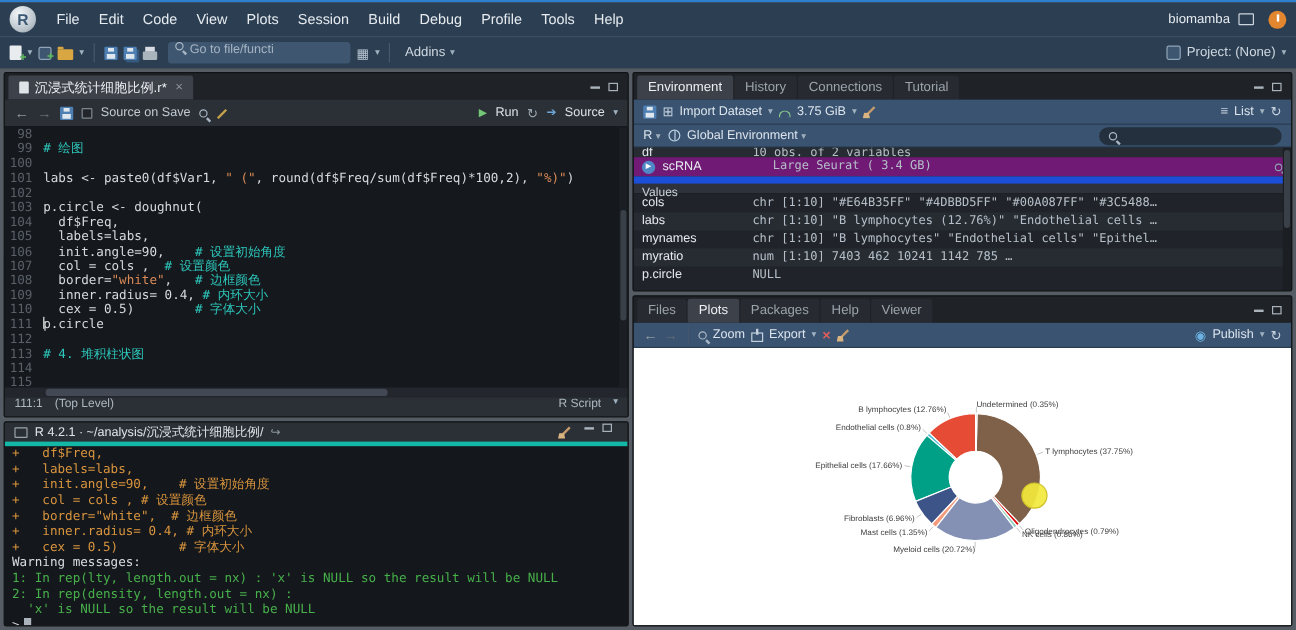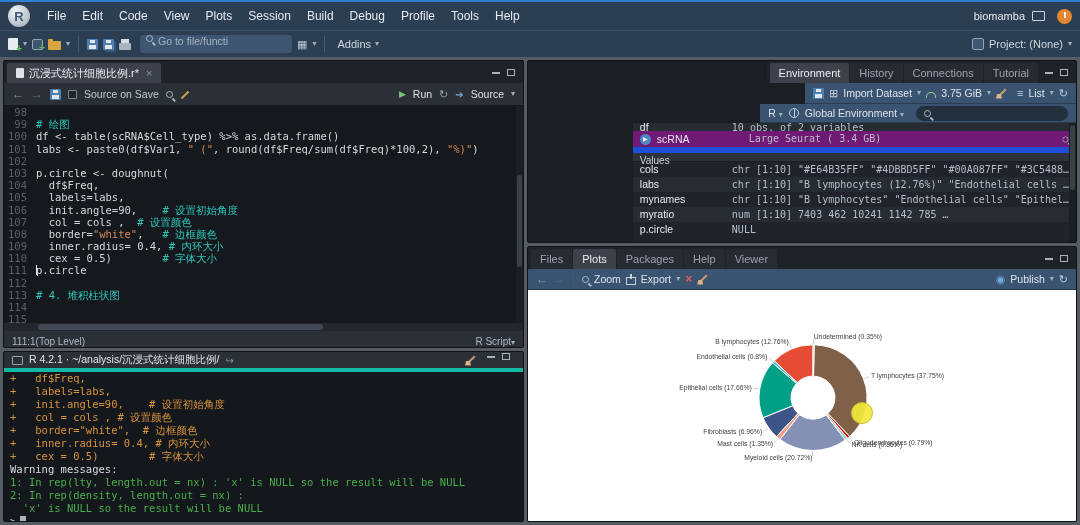--- a/index.html
+++ b/index.html
@@ -40,21 +40,21 @@
   .addins{display:flex;align-items:center;gap:4px;padding:2px 4px;}
   .proj-icon{width:12px;height:12px;border:1px solid #8fa5b8;border-radius:2px;background:#3e5670;}
   
   .main{flex:1;display:flex;gap:3px;padding:3px;overflow:hidden;}
   .col{display:flex;flex-direction:column;gap:3px;}
   .col-left{width:521px;flex:0 0 auto;}
   .col-right{flex:1;}
   .pane{background:#1b1e23;border:1px solid #101214;border-radius:2px;overflow:hidden;display:flex;flex-direction:column;}
   .source-pane{height:288px;flex:0 0 auto;}
   .console-pane{flex:1;}
-  .env-pane{height:183px;flex:0 0 auto;align-items:flex-end;}
+  .env-pane{height:183px;flex:0 0 auto;}
   .plots-pane{flex:1;}
   .tabbar{height:22px;background:#1f2227;display:flex;align-items:flex-end;padding:2px 3px 0 3px;gap:1px;flex:0 0 auto;}
   .tab{height:20px;display:flex;align-items:center;gap:5px;padding:0 9px;font-size:11px;color:#9ba3ac;background:#272b31;border-radius:2px 2px 0 0;white-space:nowrap;}
   .tab.active{background:#3c414a;color:#eceff2;}
   .tab-close{color:#8d959d;font-size:11px;margin-left:2px;}
   .file-icon{width:8px;height:10px;background:#dfe4e8;border-radius:1px;}
   .win-ctl{display:flex;gap:7px;align-items:center;margin:0 5px 7px 5px;}
   .win-min{width:8px;height:2px;background:#aab3bc;}
   .win-max{width:8px;height:7px;border:1px solid #aab3bc;}
   
@@ -73,21 +73,21 @@
   .gutter{width:32px;text-align:right;padding-right:9px;color:#596068;flex:0 0 auto;}
   .code-text{color:#d6dade;}
   .code-text .def{color:#d6dade;}
   .code-text .com{color:#2dc6ba;}
   .code-text .str{color:#d98a56;}
   .edit-caret{display:inline-block;width:1px;height:10px;background:#e8e8e8;margin-right:-1px;vertical-align:-1px;}
   .vscroll{position:absolute;right:0;top:0;width:7px;height:100%;background:#1b1f24;}
   .vscroll .thumb{position:absolute;top:32%;width:5px;left:1px;height:42%;background:#3a4048;border-radius:3px;}
   .hscroll{height:8px;background:#23272d;position:relative;flex:0 0 auto;}
   .hscroll .thumb{position:absolute;left:34px;top:1px;height:6px;width:55%;background:#424954;border-radius:3px;}
-  .src-status{height:16px;background:#2b3037;display:flex;align-items:flex-end;padding:0 8px;font-size:10px;color:#aeb7bf;flex:0 0 auto;}
+  .src-status{height:16px;background:#2b3037;display:flex;align-items:flex-start;padding:0 8px;gap:10px;font-size:10px;color:#aeb7bf;flex:0 0 auto;}
   
   .console-header{height:20px;background:#2b3037;border-bottom:4px solid #14b8a6;display:flex;align-items:center;gap:6px;padding:0 8px;font-size:10.5px;color:#dfe5ea;flex:0 0 auto;}
   .console-icon{width:11px;height:9px;border:1px solid #9aa4ad;border-radius:1px;}
   .path-arrow{color:#8d979f;font-size:10px;}
   .console-body{flex:1;background:#14171b;font-family:"DejaVu Sans Mono",monospace;font-size:10.5px;padding:0 6px;overflow:hidden;}
   .console-body .line{height:13px;line-height:13px;white-space:pre;}
   .line.input{color:#d8943e;}
   .line.warning{color:#47b04b;}
   .line.plain{color:#d9dde1;}
   .line.prompt{color:#d9dde1;}
@@ -215,21 +215,21 @@
           <span class="btn-label">Run</span>
           <span class="rerun">↻</span>
           <span class="src-arrow">➔</span>
           <span class="btn-label">Source</span>
           <span class="caret">▾</span>
         </div>
         <div class="code-area">
           <div>
               <div class="code-line"><span class="gutter">98</span><span class="code-text"></span></div>
               <div class="code-line"><span class="gutter">99</span><span class="code-text"><span class="com"># 绘图</span></span></div>
-              <div class="code-line"><span class="gutter">100</span><span class="code-text"><span class="def">df &lt;- table(scRNA$Cell_type) %&gt;% as.data.frame()</span></span></div>
+              <div class="code-line"><span class="gutter">100</span></div>
               <div class="code-line"><span class="gutter">101</span><span class="code-text"><span class="def">labs &lt;- paste0(df$Var1, </span><span class="str">" ("</span><span class="def">, round(df$Freq/sum(df$Freq)*100,2), </span><span class="str">"%)"</span><span class="def">)</span></span></div>
               <div class="code-line"><span class="gutter">102</span><span class="code-text"></span></div>
               <div class="code-line"><span class="gutter">103</span><span class="code-text"><span class="def">p.circle &lt;- doughnut(</span></span></div>
               <div class="code-line"><span class="gutter">104</span><span class="code-text"><span class="def">  df$Freq,</span></span></div>
               <div class="code-line"><span class="gutter">105</span><span class="code-text"><span class="def">  labels=labs,</span></span></div>
               <div class="code-line"><span class="gutter">106</span><span class="code-text"><span class="def">  init.angle=90,    </span><span class="com"># 设置初始角度</span></span></div>
               <div class="code-line"><span class="gutter">107</span><span class="code-text"><span class="def">  col = cols ,  </span><span class="com"># 设置颜色</span></span></div>
               <div class="code-line"><span class="gutter">108</span><span class="code-text"><span class="def">  border=</span><span class="str">"white"</span><span class="def">,   </span><span class="com"># 边框颜色</span></span></div>
               <div class="code-line"><span class="gutter">109</span><span class="code-text"><span class="def">  inner.radius= 0.4, </span><span class="com"># 内环大小</span></span></div>
               <div class="code-line"><span class="gutter">110</span><span class="code-text"><span class="def">  cex = 0.5)        </span><span class="com"># 字体大小</span></span></div>

